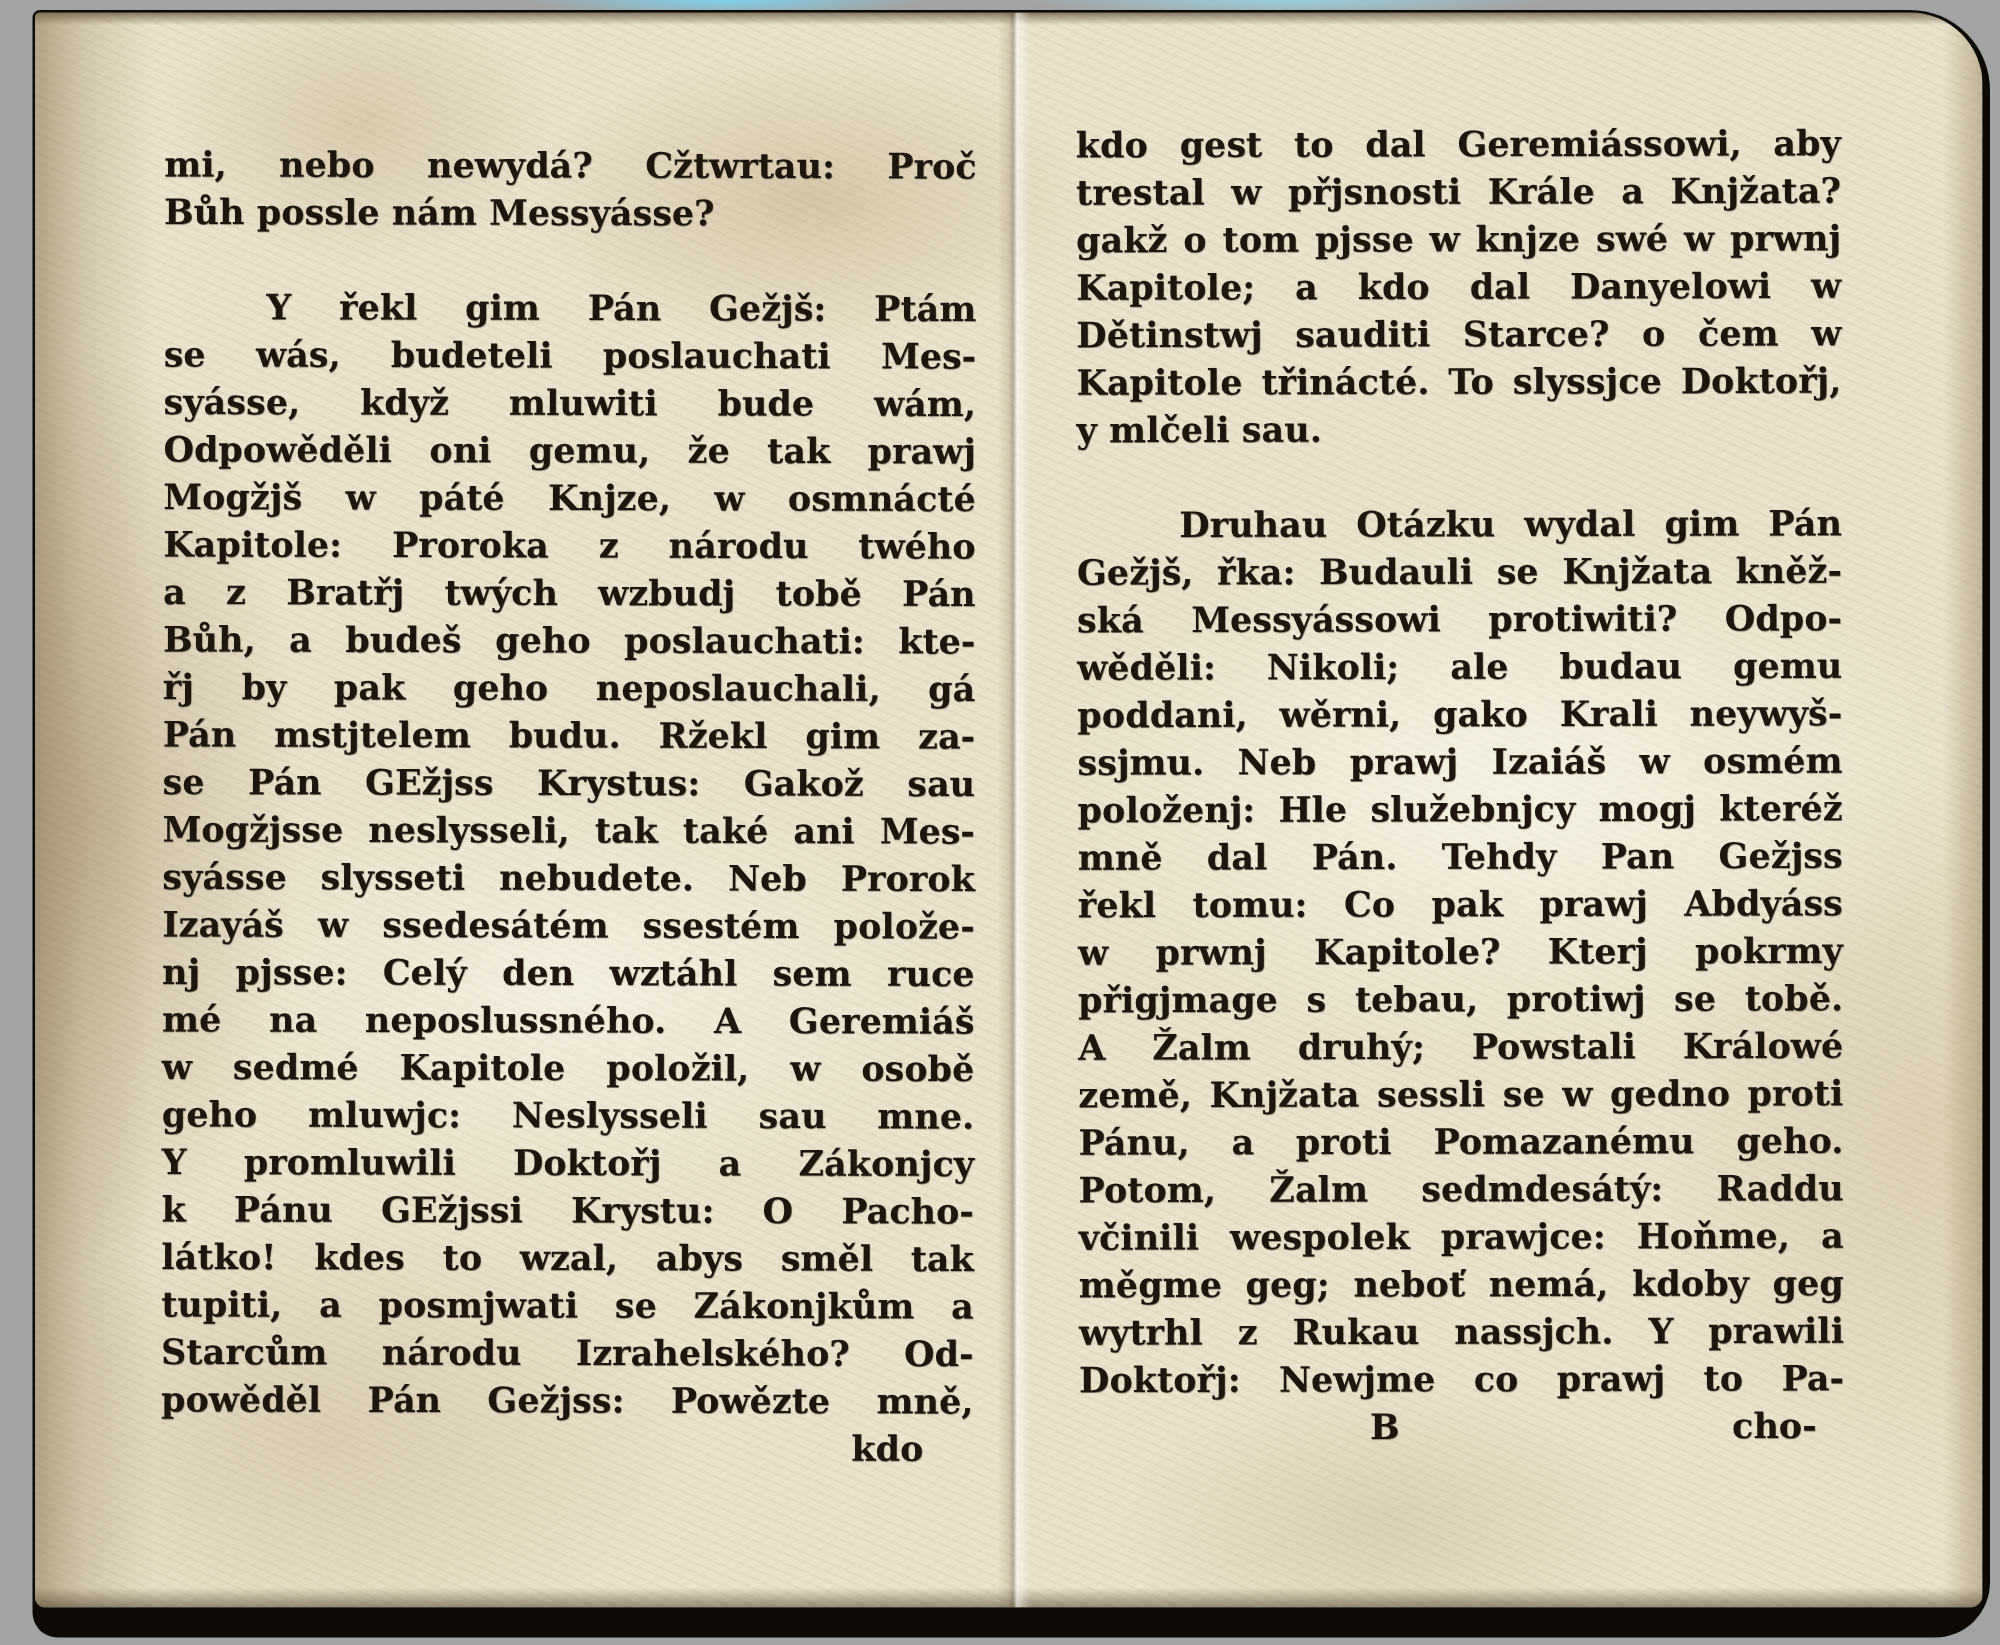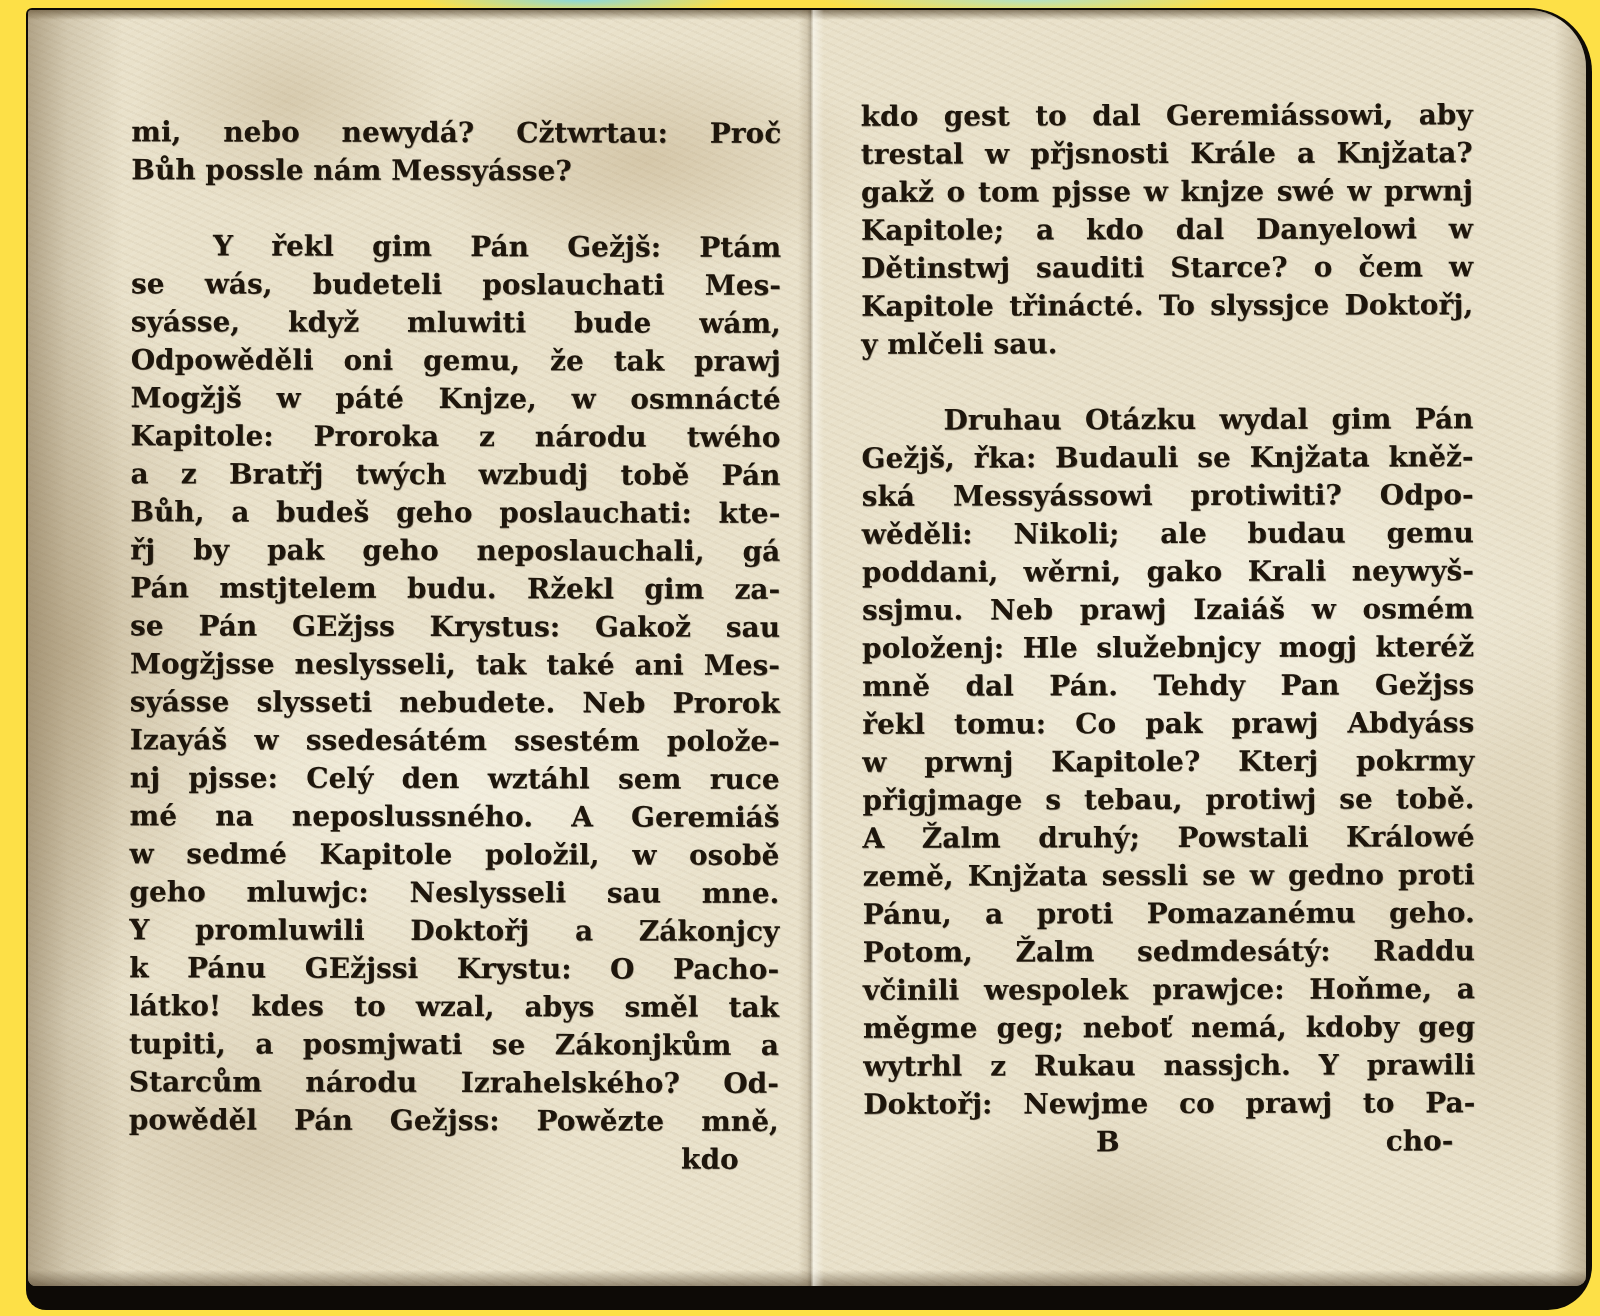--- a/index.html
+++ b/index.html
@@ -1,16 +1,16 @@
 <!DOCTYPE html>
 <html><head>
 <meta charset="utf-8">
 <style>
   html,body{margin:0;padding:0;background:#ffffff;}
-  .scene{position:relative;width:1600px;height:1316px;background:#fde047;overflow:hidden;
+  .scene{position:relative;width:1600px;height:1316px;background:#a3a3a3;overflow:hidden;
          font-family:"DejaVu Serif","Liberation Serif",serif;}
   
   .tint{position:absolute;top:0;height:14px;pointer-events:none;}
   .tint.t1{left:420px;width:320px;background:radial-gradient(50% 100% at 50% 0,rgba(120,215,245,.85),rgba(120,215,245,0));}
   .tint.t2{left:820px;width:420px;background:radial-gradient(50% 100% at 50% 0,rgba(150,225,248,.7),rgba(150,225,248,0));}
 
   
   .book{position:absolute;left:26px;top:8px;right:8px;bottom:6px;background:#0d0a06;
         border-radius:6px 64px 44px 20px;}
   .pages{position:absolute;left:2px;top:2px;right:6px;bottom:24px;border-radius:4px 58px 10px 8px;overflow:hidden;

